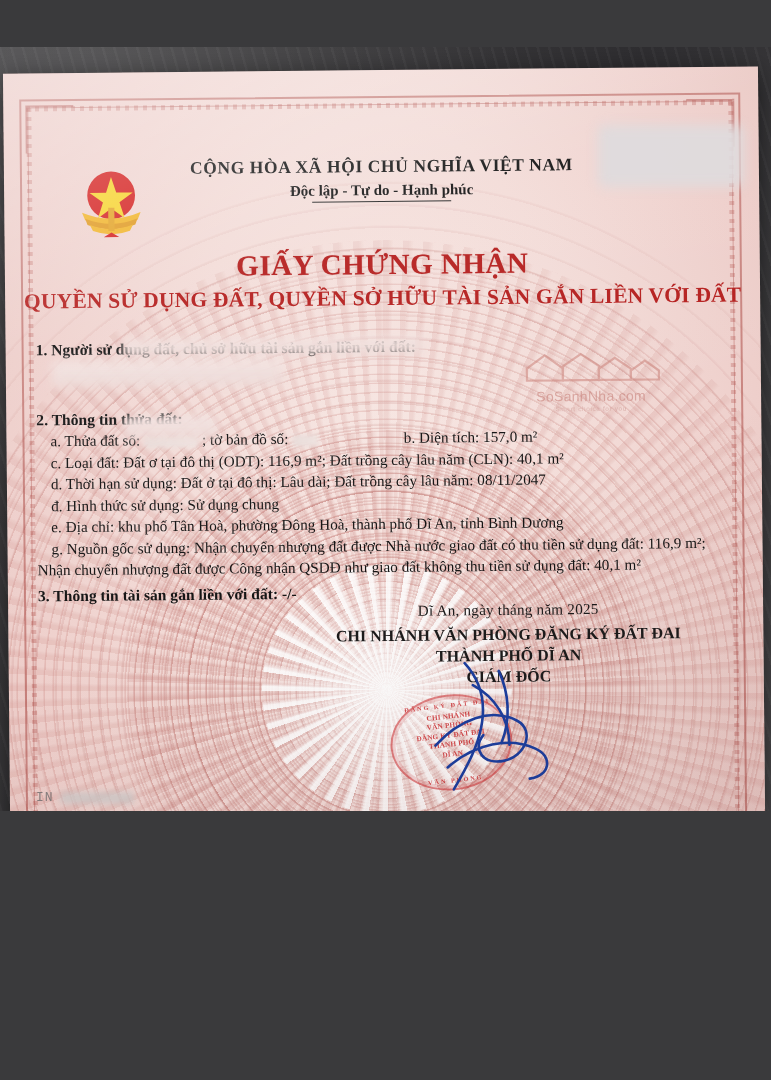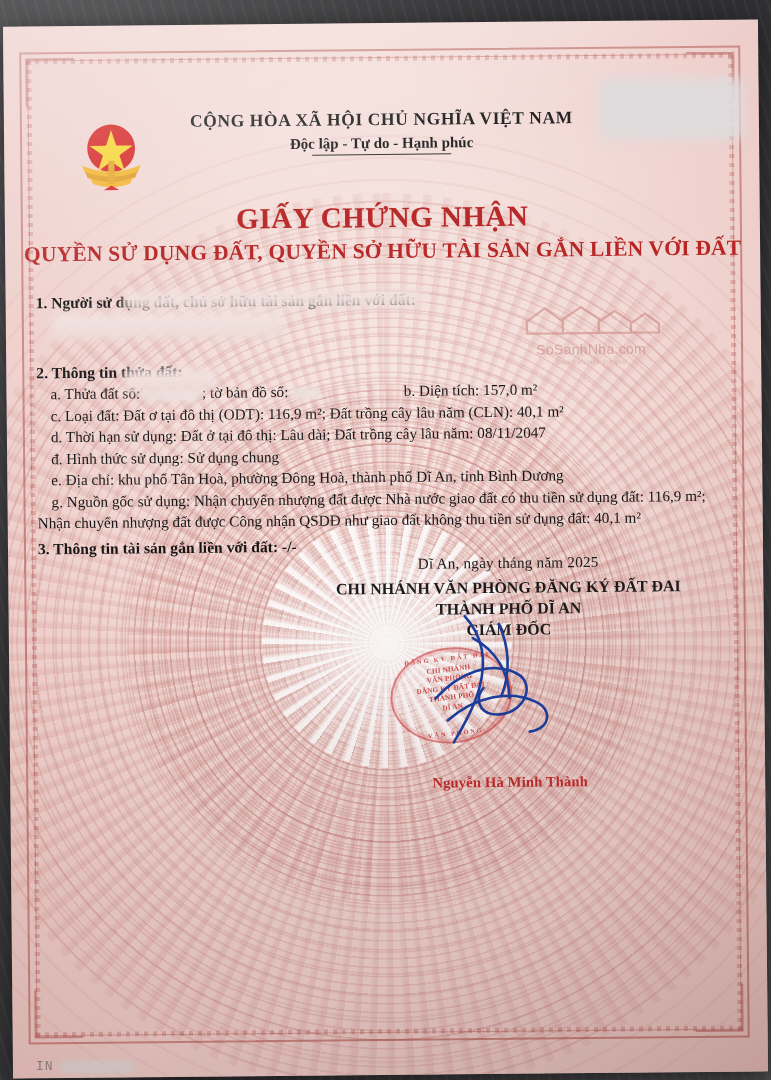--- a/index.html
+++ b/index.html
@@ -11,24 +11,25 @@
     width: 771px;
     height: 1080px;
     overflow: hidden;
     font-family: "Liberation Serif", serif;
   }
 
   
   #photo {
     position: relative;
     width: 771px;
-    height: 1080px;
+    height: 764px;
     background:
       linear-gradient(118deg, #4b4a4c 0%, #3b3a3c 28%, #2f2e31 55%, #3d3c3e 78%, #4a494b 100%);
     overflow: hidden;
+    margin-top: 47px;
   }
   #photo::before {
     
     content: "";
     position: absolute;
     inset: 0;
     background:
       repeating-linear-gradient(74deg, rgba(255,255,255,0.035) 0px, rgba(255,255,255,0.035) 2px, rgba(0,0,0,0) 3px, rgba(0,0,0,0) 11px),
       radial-gradient(ellipse at 12% 4%, rgba(255,255,255,0.10), rgba(0,0,0,0) 45%);
     pointer-events: none;

